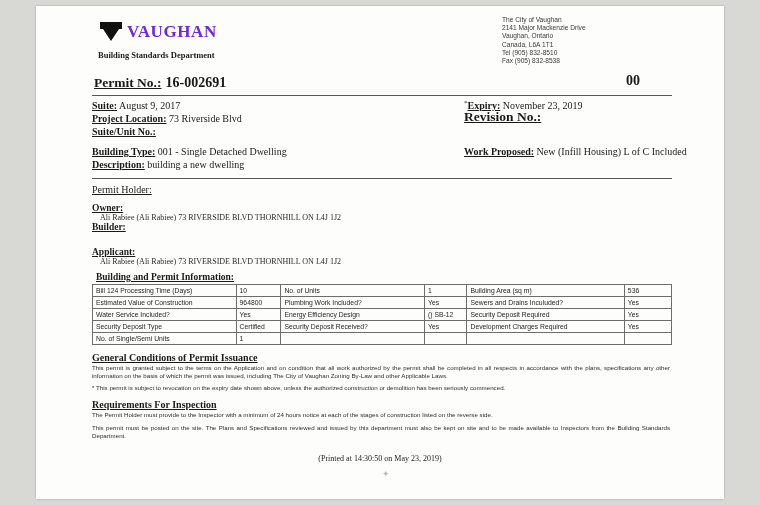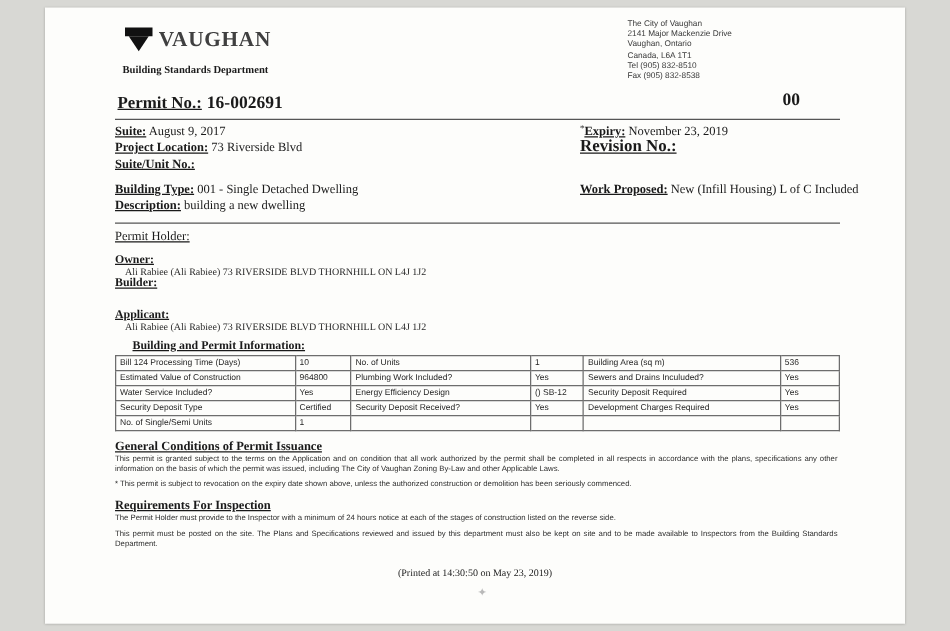--- a/index.html
+++ b/index.html
@@ -61,21 +61,21 @@
     width: 0; height: 0;
     border-left: 8px solid transparent;
     border-right: 8px solid transparent;
     border-top: 12px solid #111;
   }
   .logo-text {
     font-family: "Liberation Serif", serif;
     font-size: 17px;
     font-weight: bold;
     letter-spacing: 0.6px;
-    color: #404040;
+    color: #6d28d9;
     text-align: right;
   }
   .dept {
     position: absolute;
     left: 36px;
     top: 36px;
     font-family: "Liberation Serif", serif;
     font-size: 8.5px;
     font-weight: bold;
     color: #1c1c1c;
@@ -180,21 +180,21 @@
     text-decoration: underline;
   }
   .body-line {
     margin-left: 38px;
     font-size: 8px;
     color: #2a2a2a;
   }
 
   
   .tbl-title {
-    margin-left: 44px;
+    margin-left: 34px;
     font-size: 9.5px;
     font-weight: bold;
     text-decoration: underline;
   }
   table.permit-tbl {
     margin-left: 30px;
     margin-top: 2px;
     border-collapse: collapse;
     width: 580px;
     font-family: "Liberation Sans", sans-serif;

